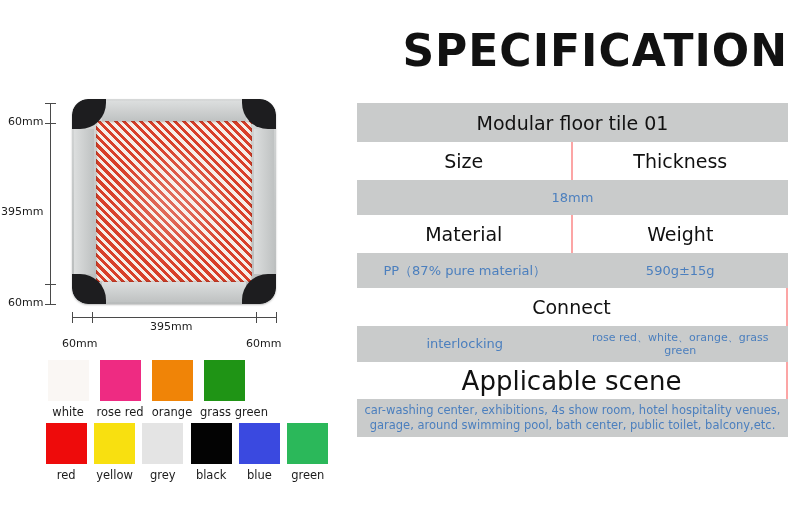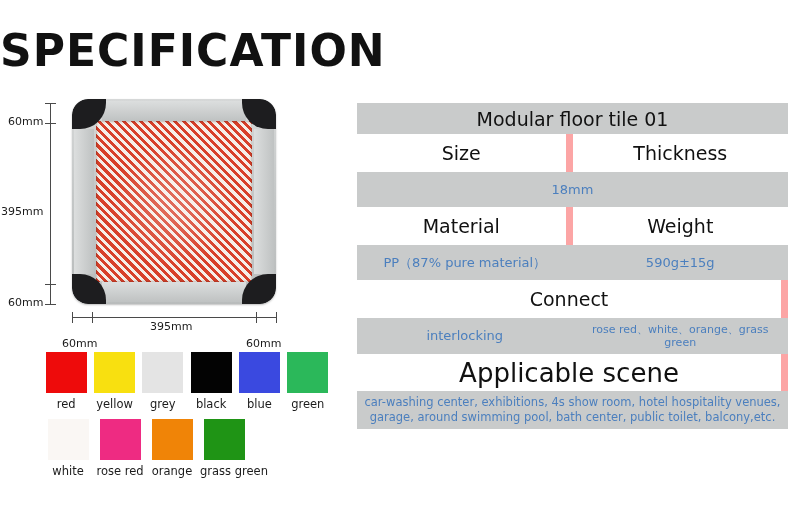--- a/index.html
+++ b/index.html
@@ -8,21 +8,21 @@
     width: 790px; height: 512px;
     background: #ffffff;
     font-family: "DejaVu Sans", "Liberation Sans", sans-serif;
     overflow: hidden;
   }
   .page { position: relative; width: 790px; height: 512px; background: #fff; }
 
   
   .title {
     position: absolute; left: 0; top: 24px; width: 788px;
-    text-align: left;
+    text-align: right;
     font-size: 44px; font-weight: bold; letter-spacing: 1px;
     color: #111111; line-height: 54px;
   }
 
   
   .product-panel { position: absolute; left: 0; top: 95px; width: 345px; height: 245px; }
 
   .tile-wrap { position: absolute; left: 72px; top: 4px; width: 204px; height: 205px; }
   .tile {
     position: absolute; inset: 0;
@@ -84,22 +84,22 @@
   .spec { position: absolute; left: 357px; top: 103px; width: 431px; }
   .srow { display: flex; width: 100%; position: relative; }
   .srow.gray { background: #c9cbcb; }
   .srow.white { background: #ffffff; }
   .scell {
     flex: 1 1 50%; text-align: center; display: flex;
     align-items: center; justify-content: center;
     padding: 0 6px;
   }
   .scell.full { flex: 1 1 100%; }
-  .srow.white .scell:first-child { border-right: 7px solid #fca5a5; }
-  .h-title { height: 31px; font-size: 19px; color: #111; }
+  .srow.white .scell:first-child { border-right: 2px solid #fca5a5; }
+  .h-title { height: 39px; font-size: 19px; color: #111; }
   .h-key   { height: 38px; font-size: 19px; color: #111; }
   .r-val   { height: 35px; font-size: 13px; color: #4b7fbe; }
   .r-val.two-line { height: 36px; font-size: 11px; line-height: 13px; display: flex; flex-direction: column; justify-content: center; }
   .sec-title { height: 37px; font-size: 26px; color: #111; }
   .scene { height: 38px; font-size: 11.5px; color: #4b7fbe; line-height: 15px; }
 </style>
 </head>
 <body>
 
 <div class="page">
@@ -137,20 +137,39 @@
     <div class="tick v" style="left:92px; top:217px;"></div>
     <div class="tick v" style="left:256px; top:217px;"></div>
     <div class="tick v" style="left:276px; top:217px;"></div>
 
     <div class="dim-label" style="left:146px; top:216px; background:#fff; padding:0 4px;">395mm</div>
     <div class="dim-label" style="left:62px; top:233px;">60mm</div>
     <div class="dim-label" style="left:246px; top:233px;">60mm</div>
   </div>
 
   <div class="swatches">
+    <div class="sw-row" style="margin-top:8px;">
+      <div class="sw-cell">
+        <div class="sw-box" style="background:#faf7f4;"></div>
+        <div class="sw-label">white</div>
+      </div>
+      <div class="sw-cell">
+        <div class="sw-box" style="background:#ee2b82;"></div>
+        <div class="sw-label">rose red</div>
+      </div>
+      <div class="sw-cell">
+        <div class="sw-box" style="background:#f08407;"></div>
+        <div class="sw-label">orange</div>
+      </div>
+      <div class="sw-cell">
+        <div class="sw-box" style="background:#1f9415;"></div>
+        <div class="sw-label">grass green</div>
+      </div>
+    </div>
+
     <div class="sw-row">
       <div class="sw-cell">
         <div class="sw-box" style="background:#ee0b0b;"></div>
         <div class="sw-label">red</div>
       </div>
       <div class="sw-cell">
         <div class="sw-box" style="background:#f8e010;"></div>
         <div class="sw-label">yellow</div>
       </div>
       <div class="sw-cell">
@@ -161,39 +180,20 @@
         <div class="sw-box" style="background:#030303;"></div>
         <div class="sw-label">black</div>
       </div>
       <div class="sw-cell">
         <div class="sw-box" style="background:#3a49e0;"></div>
         <div class="sw-label">blue</div>
       </div>
       <div class="sw-cell">
         <div class="sw-box" style="background:#2bb85a;"></div>
         <div class="sw-label">green</div>
-      </div>
-    </div>
-
-    <div class="sw-row" style="margin-top:8px;">
-      <div class="sw-cell">
-        <div class="sw-box" style="background:#faf7f4;"></div>
-        <div class="sw-label">white</div>
-      </div>
-      <div class="sw-cell">
-        <div class="sw-box" style="background:#ee2b82;"></div>
-        <div class="sw-label">rose red</div>
-      </div>
-      <div class="sw-cell">
-        <div class="sw-box" style="background:#f08407;"></div>
-        <div class="sw-label">orange</div>
-      </div>
-      <div class="sw-cell">
-        <div class="sw-box" style="background:#1f9415;"></div>
-        <div class="sw-label">grass green</div>
       </div>
     </div>
   </div>
 
   <div class="spec">
 
     <div class="srow gray">
       <div class="scell full h-title">Modular floor tile 01</div>
     </div>
 

